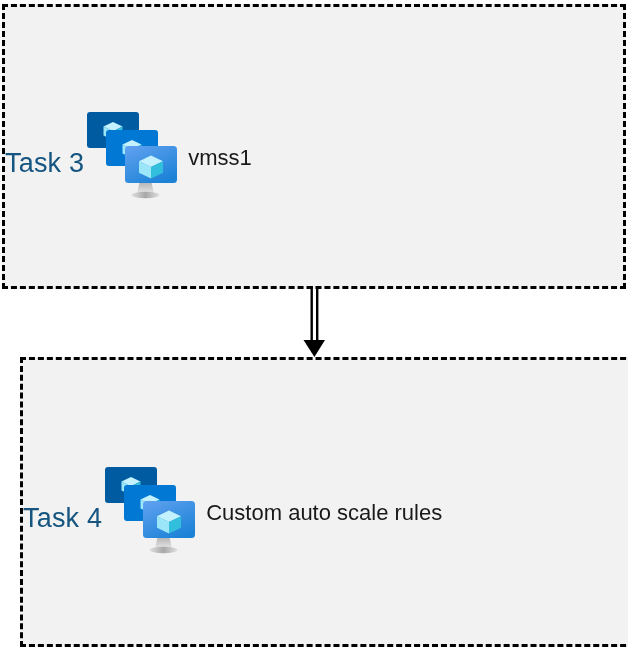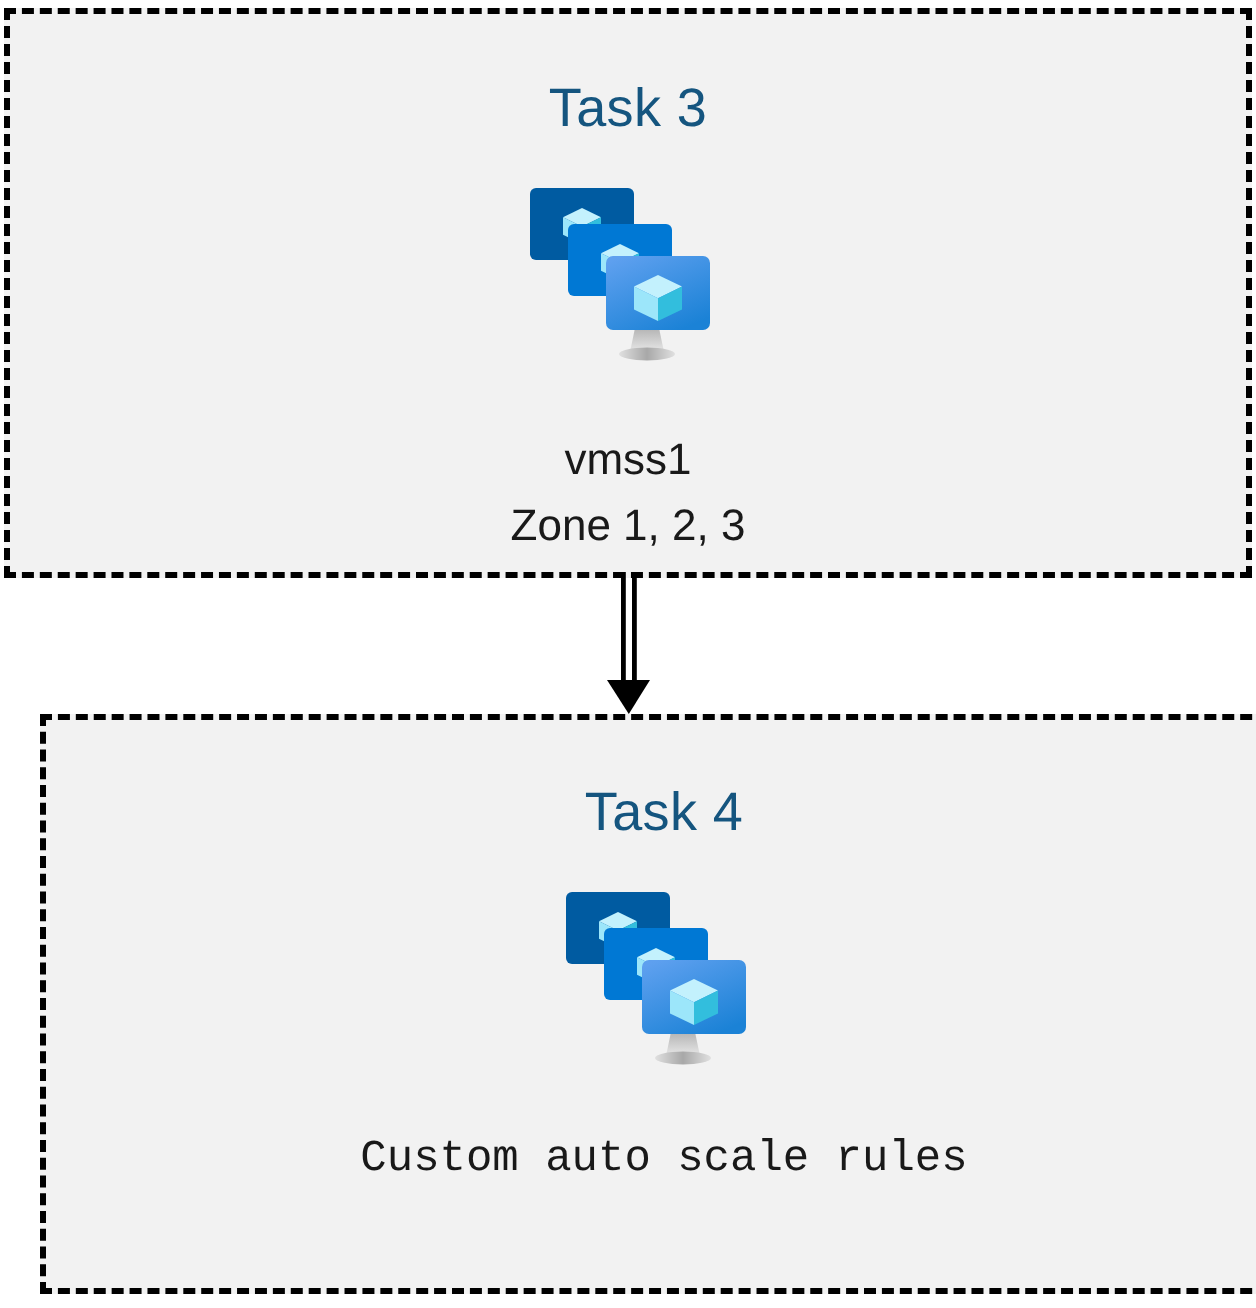--- a/index.html
+++ b/index.html
@@ -22,21 +22,21 @@
     inset: 0;
   }
 
   
   .task-box {
     position: absolute;
     box-sizing: border-box;
     background: #f2f2f2;
     border: 3px dashed #000000;
     display: flex;
-    flex-direction: column;
+    flex-direction: row;
     align-items: center;
   }
 
   #task-box-3 {
     left: 2px;
     top: 4px;
     width: 624px;
     height: 285px;
   }
 
@@ -63,21 +63,21 @@
   .task-caption {
     color: #191919;
     font-size: 22px;
     line-height: 33px;
     text-align: center;
     white-space: nowrap;
     font-weight: 400;
   }
 
   #task-box-3 .caption-wrap { margin-top: 22px; }
-  #task-box-4 .caption-wrap { margin-top: 20px; font-family: Liberation Mono, monospace; }
+  #task-box-4 .caption-wrap { margin-top: 20px; }
 
   
   .vmss-icon {
     display: block;
   }
   #task-box-3 .vmss-icon { margin-top: 22px; }
   #task-box-4 .vmss-icon { margin-top: 22px; }
 
   
   .connector {
@@ -137,21 +137,20 @@
         <g>
           <path d="M67 47.5 L79 53.3 L67 59.1 L55 53.3 Z" fill="#c3f1fd"></path>
           <path d="M55 53.3 L67 59.1 L67 70.5 L55 64.7 Z" fill="#9ce6fa"></path>
           <path d="M79 53.3 L79 64.7 L67 70.5 L67 59.1 Z" fill="#32bedd"></path>
         </g>
       </svg>
     </span>
 
     <div class="caption-wrap">
       <div class="task-caption">vmss1</div>
-      <div class="task-caption">Zone 1, 2, 3</div>
     </div>
   </div>
 
   <span class="connector">
     <svg width="36" height="72" viewBox="0 0 36 72" xmlns="http://www.w3.org/2000/svg">
 
       <rect x="14.5" y="0" width="2.4" height="56" fill="#000000"></rect>
       <rect x="20.0" y="0" width="2.4" height="56" fill="#000000"></rect>
 
       <path d="M7.5 54 L29 54 L18.4 71 Z" fill="#000000"></path>

